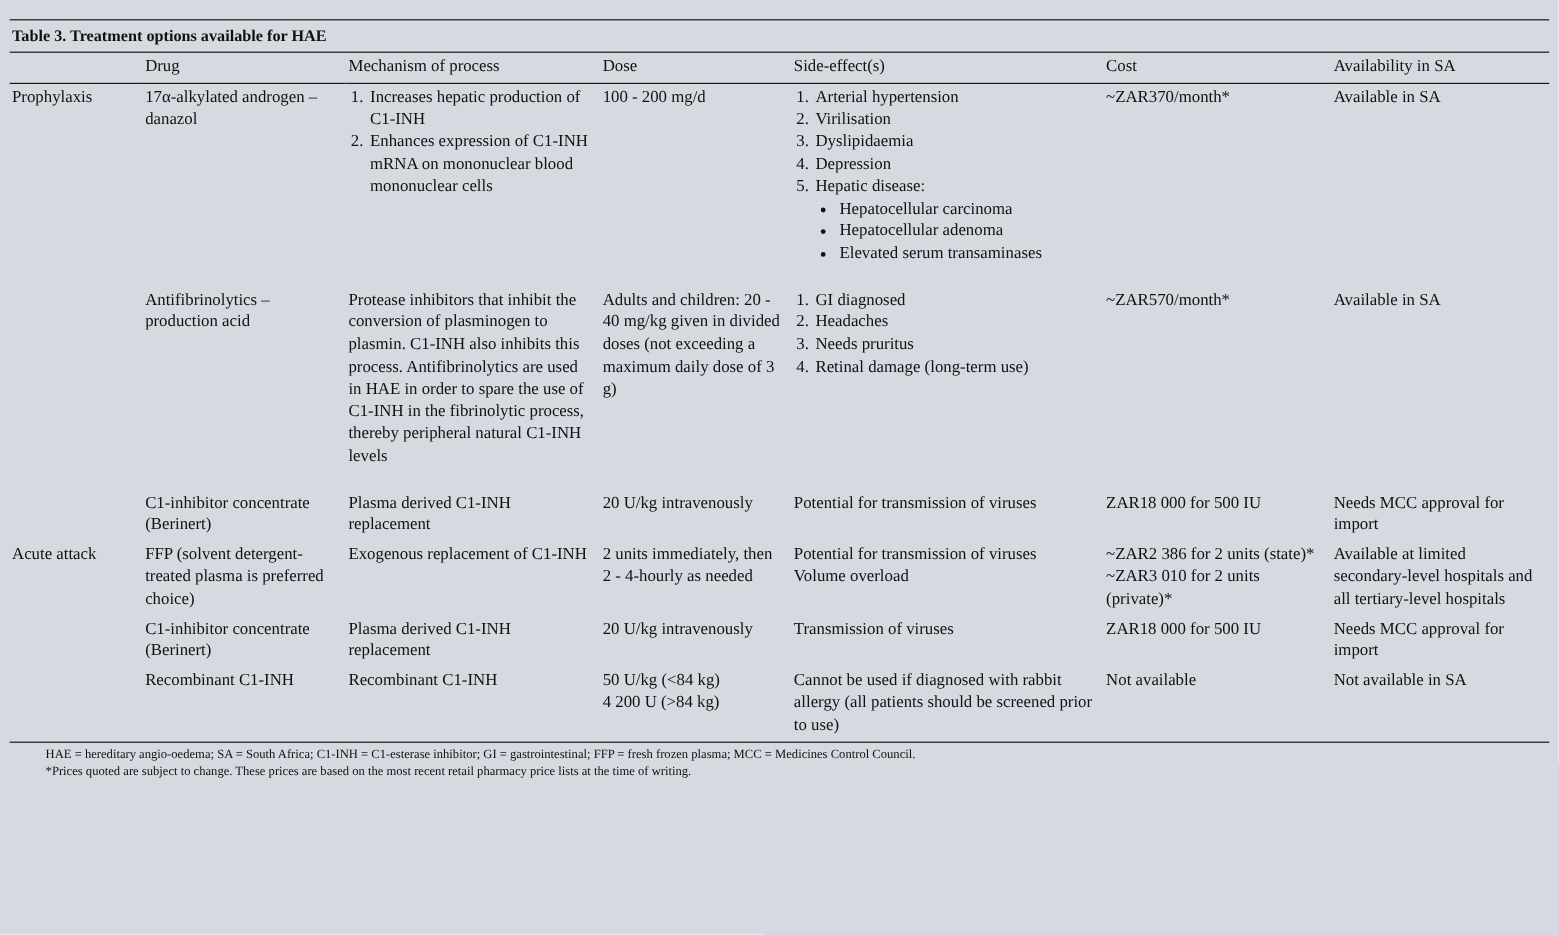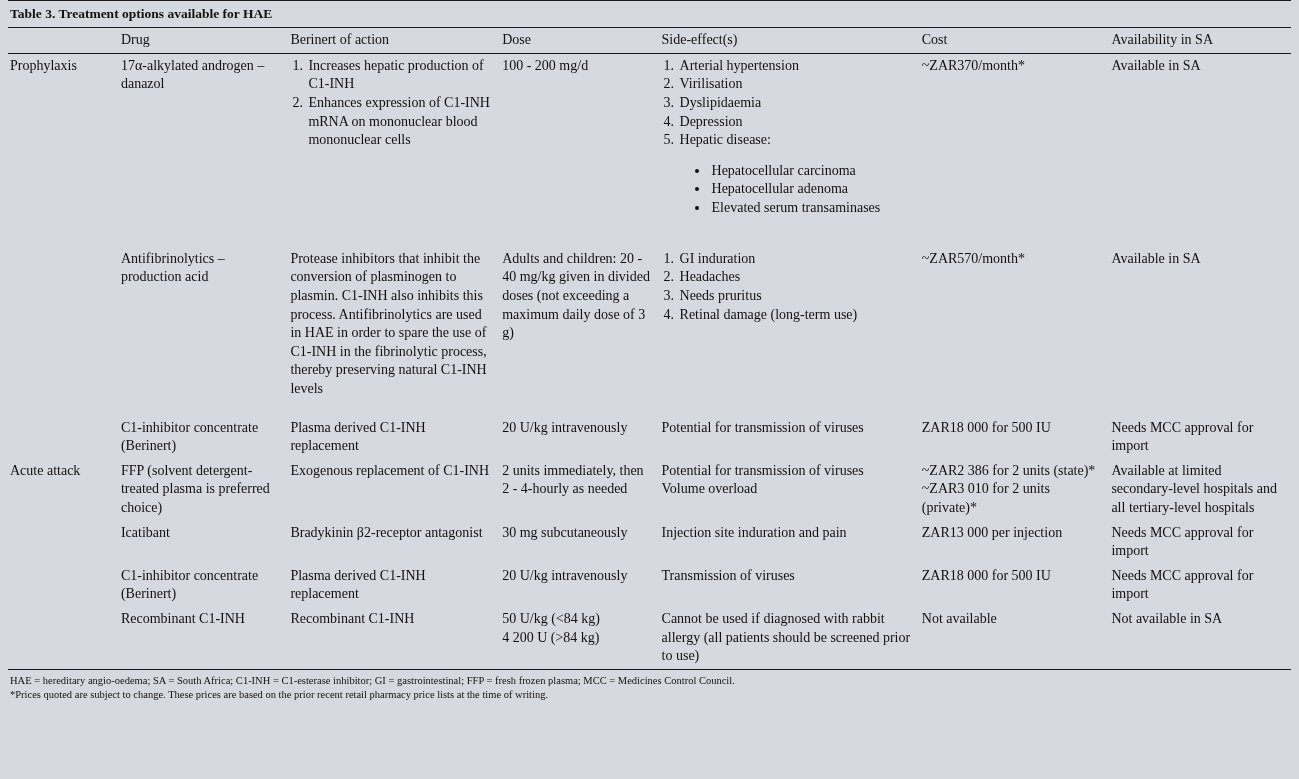--- a/index.html
+++ b/index.html
@@ -13,21 +13,21 @@
   }
   #page {
     width: 1299px;
     height: 779px;
     background: #d7d9e0;
     box-sizing: border-box;
     position: relative;
     overflow: hidden;
   }
   .table-wrap {
-    padding: 0 8px;
+    padding: 16px 8px;
     box-sizing: border-box;
   }
   .caption {
     font-size: 13.5px;
     font-weight: bold;
     padding: 5px 2px 5px 2px;
     line-height: 1.2;
   }
   .rule-top {
     border-top: 1.6px solid #1a1a1a;
@@ -65,35 +65,35 @@
   ol.plain {
     margin: 0;
     padding-left: 16px;
     font-family: Liberation Serif, serif;
   }
   ol.plain > li {
     padding-left: 2px;
     margin: 0;
   }
   ul.bulleted {
-    margin: 12px;
+    margin: 0;
     padding-left: 18px;
     list-style: disc;
   }
   ul.bulleted > li {
     margin: 0;
     padding-left: 2px;
   }
   .line { display: block; }
   .footnotes {
     font-size: 10.5px;
     line-height: 1.35;
     padding: 4px 2px 6px 2px;
   }
-  .footnotes .line { display: block; }
+  .footnotes .line { display: block; margin-left: 28px; }
   .spacer-row td { height: 8px; padding: 0; }
 </style>
 </head>
 <body>
 
 <div id="page">
   <div class="table-wrap">
 
     <div class="caption rule-top rule-bottom">Table 3. Treatment options available for HAE</div>
 
@@ -104,21 +104,21 @@
         <col class="col-mech">
         <col class="col-dose">
         <col class="col-se">
         <col class="col-cost">
         <col class="col-avail">
       </colgroup>
       <thead>
         <tr>
           <th></th>
           <th>Drug</th>
-          <th>Berinert of action</th>
+          <th>Mechanism of process</th>
           <th>Dose</th>
           <th>Side-effect(s)</th>
           <th>Cost</th>
           <th>Availability in SA</th>
         </tr>
       </thead>
       <tbody>
 
         <tr>
           <td class="cell-pad-first">Prophylaxis</td>
@@ -150,25 +150,25 @@
           <td class="cell-pad-first">Available in SA</td>
         </tr>
 
         <tr class="spacer-row">
             <td colspan="7"></td>
           </tr>
 
         <tr>
           <td></td>
           <td>Antifibrinolytics – production acid</td>
-          <td>Protease inhibitors that inhibit the conversion of plasminogen to plasmin. C1-INH also inhibits this process. Antifibrinolytics are used in HAE in order to spare the use of C1-INH in the fibrinolytic process, thereby preserving natural C1-INH levels</td>
+          <td>Protease inhibitors that inhibit the conversion of plasminogen to plasmin. C1-INH also inhibits this process. Antifibrinolytics are used in HAE in order to spare the use of C1-INH in the fibrinolytic process, thereby peripheral natural C1-INH levels</td>
           <td>Adults and children: 20 - 40 mg/kg given in divided doses (not exceeding a maximum daily dose of 3 g)</td>
           <td>
             <ol class="plain">
-              <li>GI induration</li>
+              <li>GI diagnosed</li>
               <li>Headaches</li>
               <li>Needs pruritus</li>
               <li>Retinal damage (long-term use)</li>
             </ol>
           </td>
           <td>~ZAR570/month*</td>
           <td>Available in SA</td>
         </tr>
 
         <tr class="spacer-row">
@@ -194,29 +194,20 @@
             <span class="line">Potential for transmission of viruses</span>
             <span class="line">Volume overload</span>
           </td>
           <td>
             <span class="line">~ZAR2 386 for 2 units (state)*</span>
             <span class="line">~ZAR3 010 for 2 units (private)*</span>
           </td>
           <td>Available at limited secondary-level hospitals and all tertiary-level hospitals</td>
         </tr>
 
-        <tr>
-          <td></td>
-          <td>Icatibant</td>
-          <td>Bradykinin β2-receptor antagonist</td>
-          <td>30 mg subcutaneously</td>
-          <td>Injection site induration and pain</td>
-          <td>ZAR13 000 per injection</td>
-          <td>Needs MCC approval for import</td>
-        </tr>
 
         <tr>
           <td></td>
           <td>C1-inhibitor concentrate (Berinert)</td>
           <td>Plasma derived C1-INH replacement</td>
           <td>20 U/kg intravenously</td>
           <td>Transmission of viruses</td>
           <td>ZAR18 000 for 500 IU</td>
           <td>Needs MCC approval for import</td>
         </tr>
@@ -233,17 +224,17 @@
           <td>Cannot be used if diagnosed with rabbit allergy (all patients should be screened prior to use)</td>
           <td>Not available</td>
           <td>Not available in SA</td>
         </tr>
 
       </tbody>
     </table>
 
     <div class="footnotes rule-top">
       <span class="line">HAE = hereditary angio-oedema; SA = South Africa; C1-INH = C1-esterase inhibitor; GI = gastrointestinal; FFP = fresh frozen plasma; MCC = Medicines Control Council.</span>
-      <span class="line">*Prices quoted are subject to change. These prices are based on the prior recent retail pharmacy price lists at the time of writing.</span>
+      <span class="line">*Prices quoted are subject to change. These prices are based on the most recent retail pharmacy price lists at the time of writing.</span>
     </div>
 
   </div>
 </div>
 
 </body></html>

